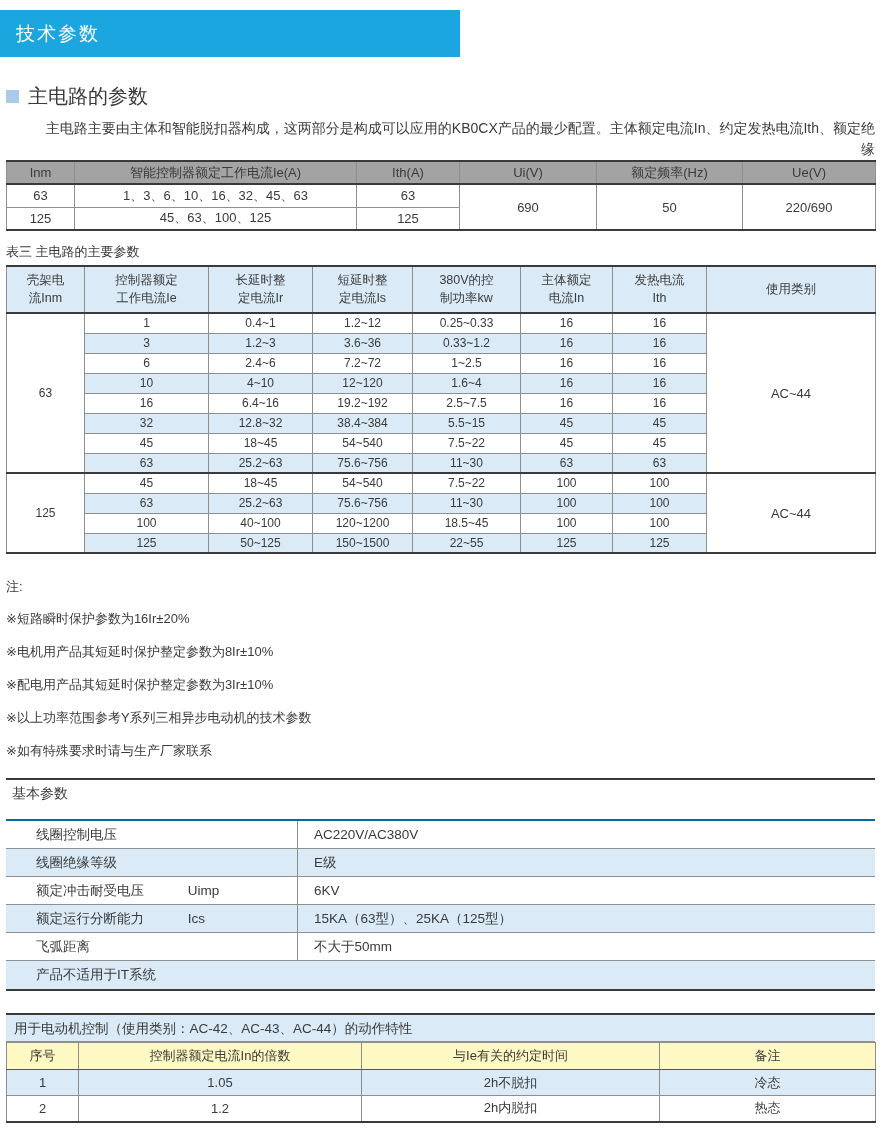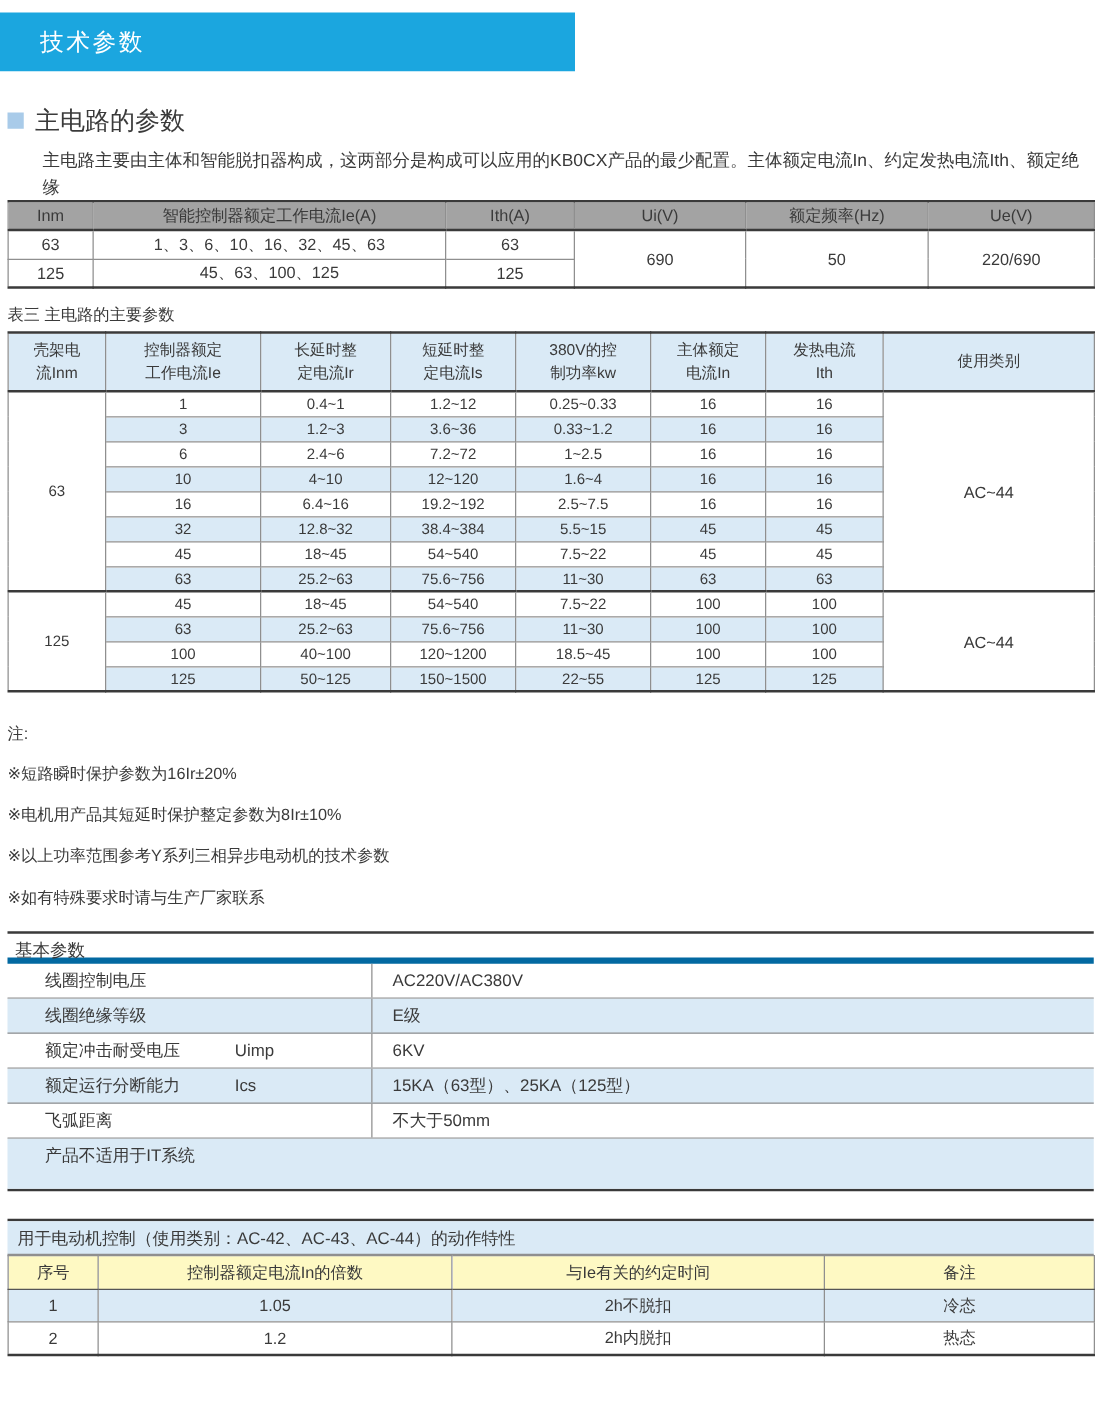--- a/index.html
+++ b/index.html
@@ -12,27 +12,27 @@
   }
   *{box-sizing:border-box;}
   html,body{margin:0;padding:0;}
   body{
     width:882px;height:1130px;overflow:hidden;background:#fff;color:var(--ink);
     font-family:"Liberation Sans","DejaVu Sans",sans-serif;
   }
   .banner{
     margin-top:10px;width:460px;height:47px;background:var(--banner);
     color:#fff;font-size:19px;letter-spacing:2px;
-    display:flex;align-items:center;padding-left:32px;
+    display:flex;align-items:center;padding-left:16px;
   }
   .content{padding:0 7px 0 6px;}
   .section-head{margin:26px 0 8px 0;display:flex;align-items:center;font-size:20px;}
   .bullet{width:13px;height:13px;background:var(--bullet);display:inline-block;margin-right:9px;}
   .para{font-size:14px;line-height:21px;}
-  .para .indent{padding-left:28px;}
+  .para .indent{padding-left:28px;text-align:right;}
   .caption{font-size:13px;margin:12px 0 4px 0;}
 
   table{border-collapse:collapse;table-layout:fixed;width:869px;
         border-top:2px solid var(--thick);border-bottom:2px solid var(--thick);}
   th,td{border:1px solid var(--thin);text-align:center;font-weight:normal;
         padding:0 2px;overflow:hidden;}
 
   .t2 th{height:23px;font-size:13px;background:#a3a3a3;border-bottom:2px solid var(--thick);}
   .t2 td{height:23px;font-size:13px;}
 
@@ -42,29 +42,29 @@
   .t3 tr.s td.c{background:var(--stripe);}
   .t3 tr.gs td{border-top:2px solid var(--thick);}
   .t3 td.cat{font-size:13px;border-radius:26px;}
 
   .notes{margin:24px 0 18px 0;font-size:13px;}
   .notes .note-label{margin-bottom:14px;}
   .notes .note{margin-bottom:15px;}
 
   .bp{border-top:2px solid var(--thick);border-bottom:2px solid var(--thick);
       width:869px;font-size:13.5px;margin-top:6px;}
-  .bp-title{height:24px;line-height:26px;padding-left:6px;font-size:14px;
-            border-bottom:5px solid #0369a1;}
+  .bp-title{height:41px;line-height:26px;padding-left:6px;font-size:14px;
+            border-bottom:2px solid #0369a1;}
   .bp-row{display:flex;height:28px;line-height:28px;border-bottom:1px solid var(--thin);}
   .bp-row:last-of-type{border-bottom:1px solid #6f6f6f;}
   .bp-row.s{background:var(--stripe);}
   .bp-label{width:292px;padding-left:30px;border-right:1px solid var(--thin);}
   .bp-label .sym{margin-left:40px;}
   .bp-value{padding-left:16px;flex:1;}
-  .bp-footer{height:40px;line-height:28px;padding-left:30px;background:var(--stripe);}
+  .bp-footer{height:28px;line-height:28px;padding-left:30px;background:var(--stripe);}
 
   .mt-wrap{border-top:2px solid var(--thick);margin-top:22px;width:869px;}
   .mt-title{background:var(--stripe);height:27px;line-height:27px;padding-left:8px;
             font-size:13.5px;border-bottom:1px solid var(--thin);}
   .mt{border-top:none;width:869px;}
   .mt th{height:27px;font-size:13px;background:#fef9c3;border-bottom:1px solid #555;}
   .mt td{height:26px;font-size:13px;}
   .mt tr.s td{background:var(--stripe);}
 </style>
 </head>
@@ -253,20 +253,21 @@
       <td class="c">125</td>
       <td class="c">125</td>
     </tr>
   </tbody>
     </table>
 
   <div class="notes">
     <div class="note-label">注:</div>
     <div class="note">※短路瞬时保护参数为16Ir±20%</div>
     <div class="note">※电机用产品其短延时保护整定参数为8Ir±10%</div>
+    <div class="note">※配电用产品其短延时保护整定参数为3Ir±10%</div>
     <div class="note">※以上功率范围参考Y系列三相异步电动机的技术参数</div>
     <div class="note">※如有特殊要求时请与生产厂家联系</div>
   </div>
 
   <div class="bp">
     <div class="bp-title">基本参数</div>
 
     <div class="bp-row">
       <div class="bp-label">
         <span>线圈控制电压</span>

